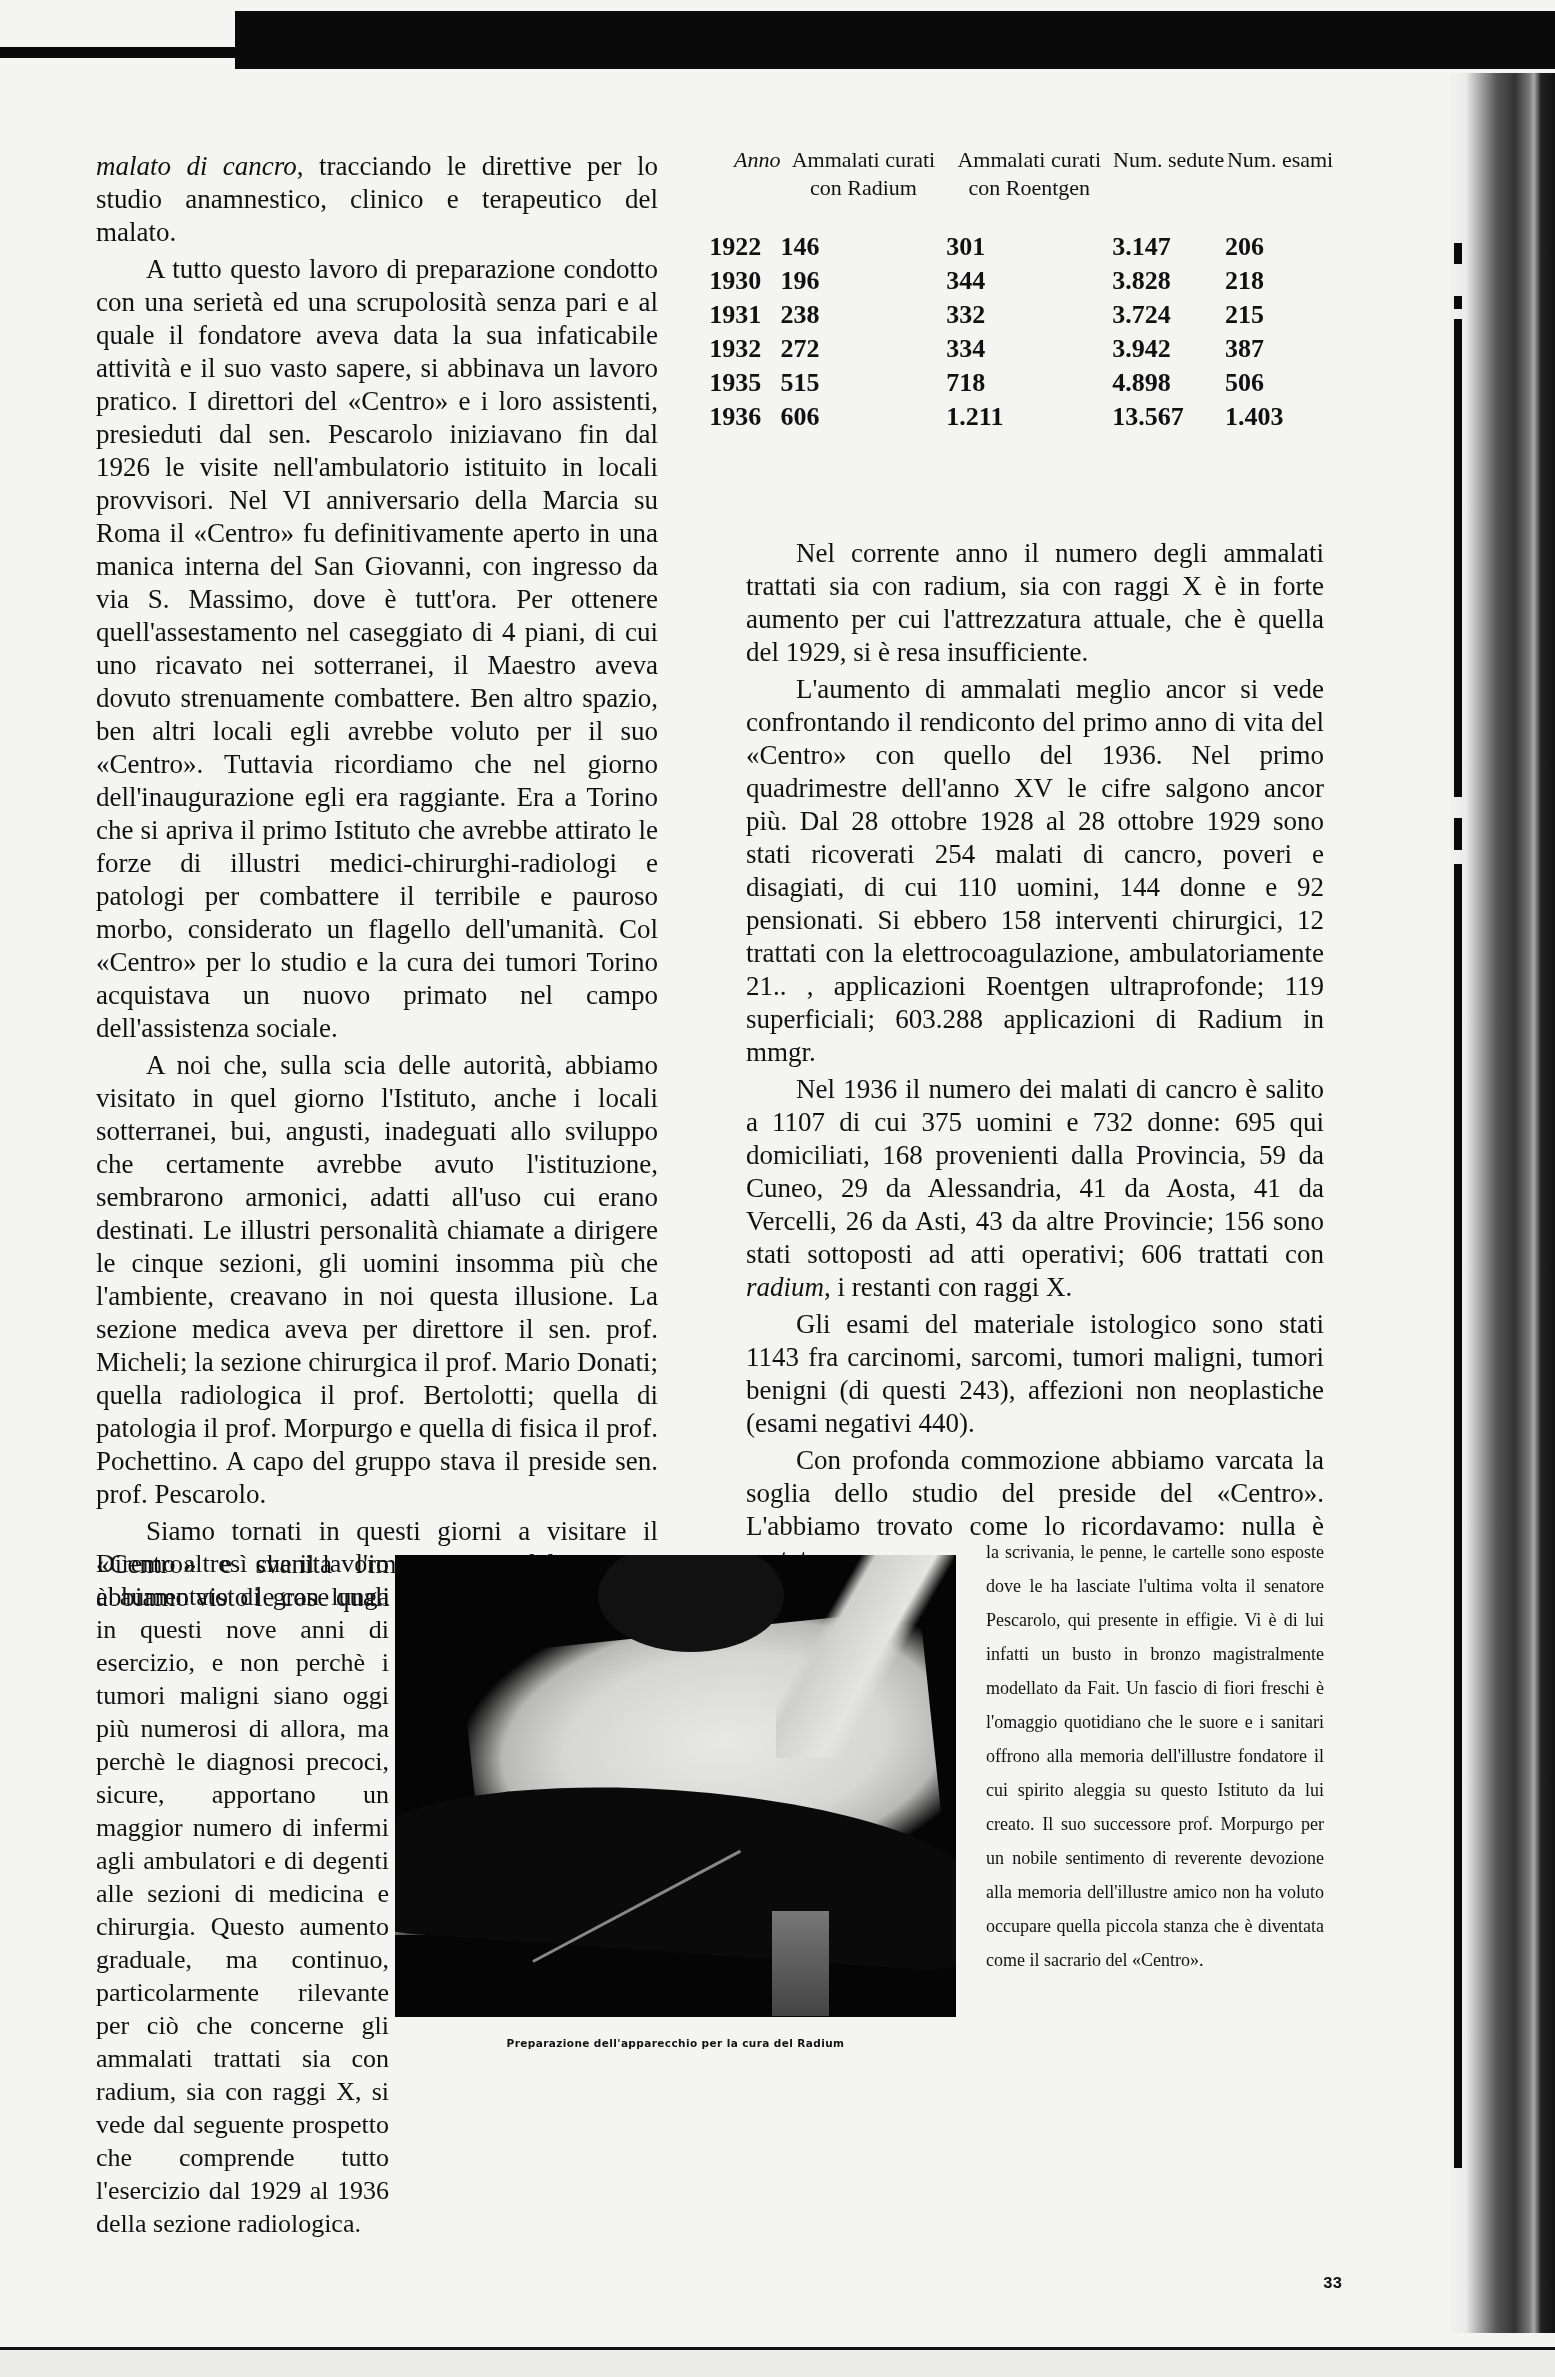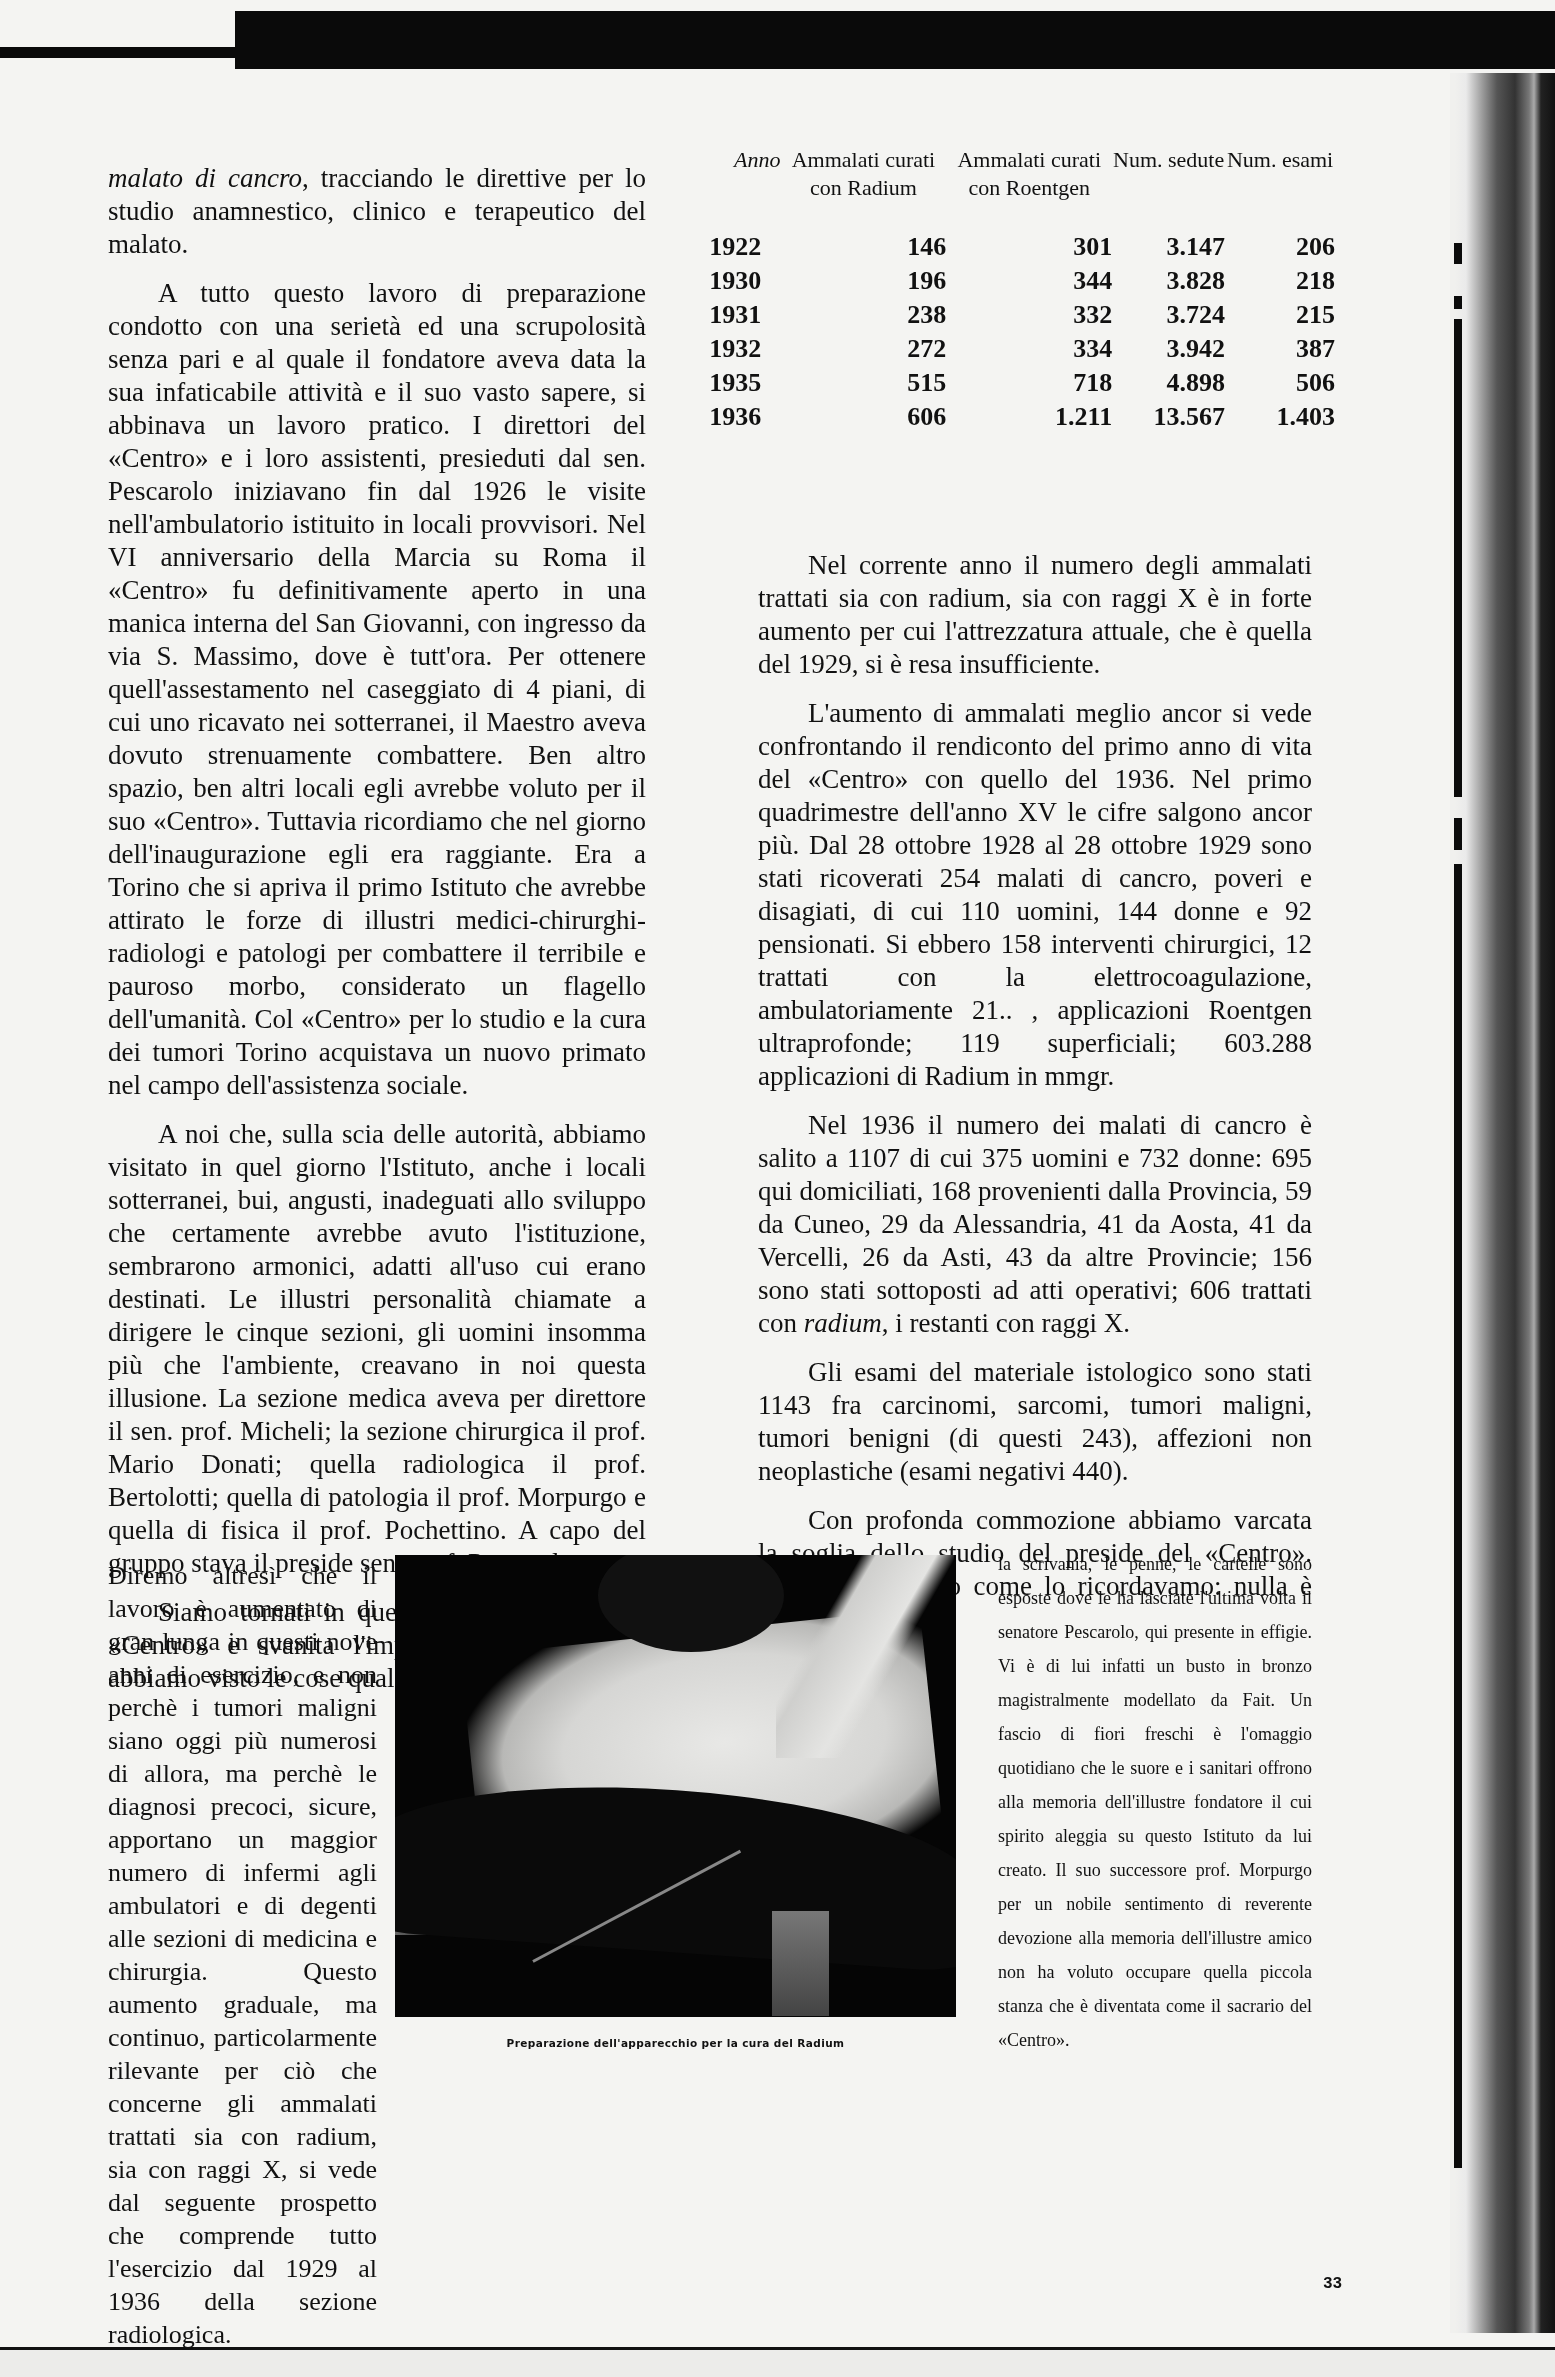--- a/index.html
+++ b/index.html
@@ -7,32 +7,32 @@
        font-family:"Liberation Serif","DejaVu Serif",serif;color:#111;}
   .topbar-left{position:absolute;left:0;top:47px;width:243px;height:11.3px;background:#0a0a0a;}
   .topbar{position:absolute;left:235px;top:11.3px;width:1337px;height:58px;background:#0a0a0a;}
   .right-edge{position:absolute;left:1450px;top:73px;width:105px;height:2260px;
      background:linear-gradient(90deg,#f0f0ee 0,#f0f0ee 4.9px,#eaeaea 16px,#555 47px,#333 65px,#777 79px,#aaa 84px,#222 91px,#111 105px);}
   .edge-bar{position:absolute;left:1454px;width:8px;background:#0a0a0a;}
   .bottom-edge{position:absolute;left:0;top:2347px;width:1555px;height:30px;background:#ececea;border-top:3.2px solid #111;}
   .page{position:absolute;left:0;top:0;width:1555px;height:2377px;}
 
   .col{position:absolute;font-size:27px;line-height:33px;text-align:justify;}
-  .col p{margin:16px;text-indent:0;}
+  .col p{margin:4px;text-indent:0;}
   .col p.ind{text-indent:50px;}
   .col-left{left:92px;top:146px;width:570px;}
   .col-left-narrow{left:92px;top:1543px;width:301px;font-size:26px;line-height:33px;}
   .col-right{left:742px;top:533px;width:586px;}
   .col-right-narrow{left:982px;top:1531px;width:346px;font-size:18px;line-height:34px;}
   em{font-style:italic;}
 
   table.stats{position:absolute;left:706px;top:146px;width:629px;border-collapse:collapse;
       font-size:22px;}
   table.stats th{font-weight:normal;line-height:27.5px;padding:0 0 29px 0;text-align:center;vertical-align:top;}
-  table.stats td{text-align:right;font-size:26px;line-height:34px;padding:0;font-weight:bold;}
+  table.stats td{text-align:left;font-size:26px;line-height:34px;padding:0;font-weight:bold;}
   table.stats td.year{text-align:left;padding-left:3.2px;}
   table.stats th.year{text-align:right;padding-left:1.6px;font-style:italic;}
 
   .photo{position:absolute;left:395px;top:1555px;width:561px;height:462px;overflow:hidden;
       background:#050505;}
   .photo .garment{position:absolute;left:77px;top:77px;width:462px;height:251px;
       background:radial-gradient(ellipse at 55% 45%,#e8e8e6 0,#d6d6d4 45%,#b8b8b6 62%,transparent 75%);
       transform:rotate(-6deg);}
   .photo .head{position:absolute;left:203px;top:-16px;width:186px;height:113px;background:#111;border-radius:50%;}
   .photo .veil{position:absolute;left:381px;top:-8px;width:178px;height:211px;

